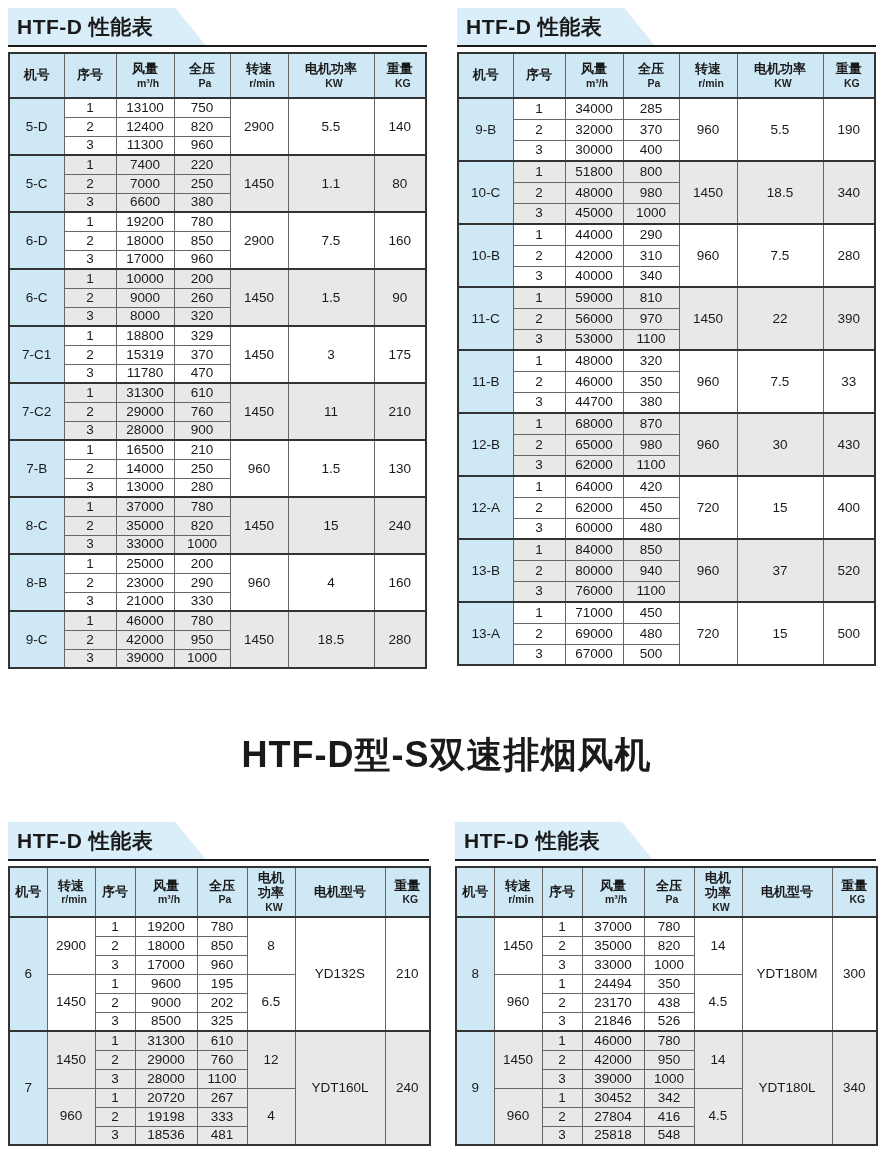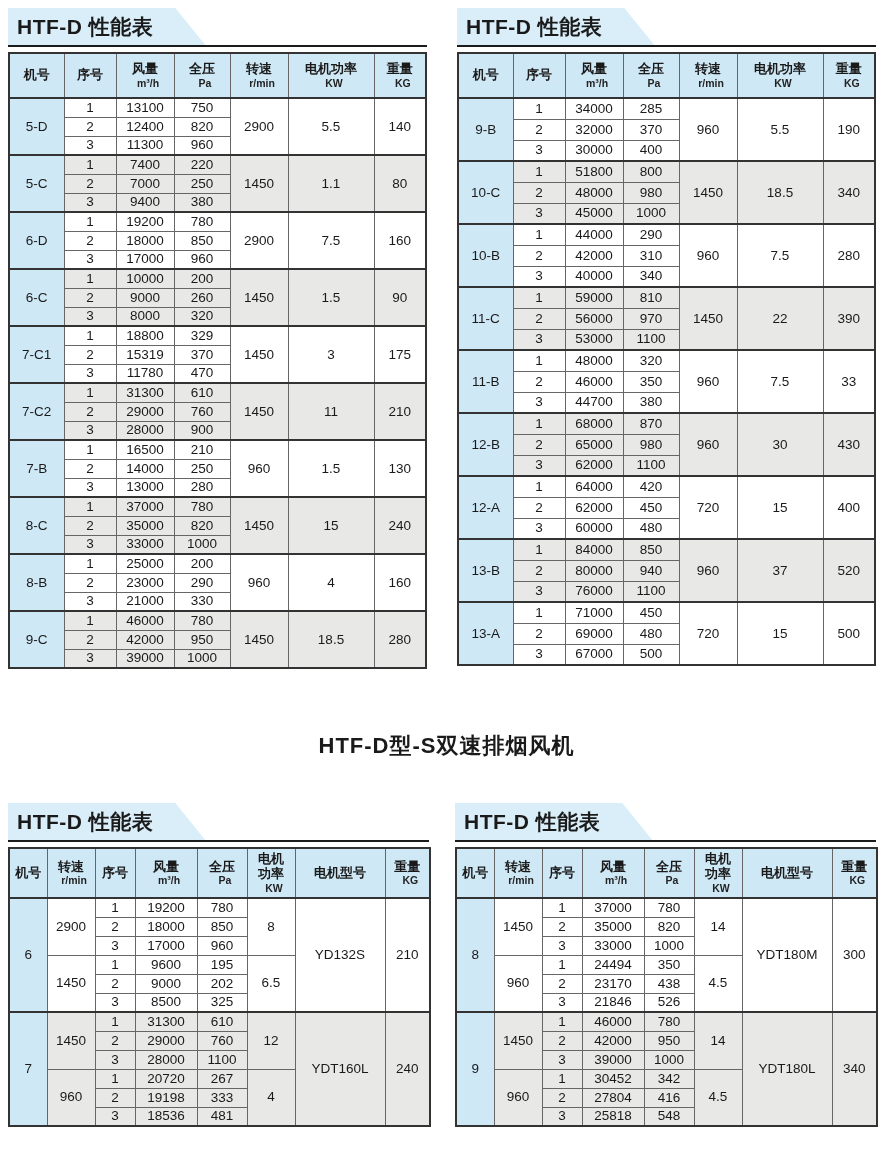--- a/index.html
+++ b/index.html
@@ -57,21 +57,21 @@
   }
   table.bottom thead th{height:50px;}
   thead .unit{font-size:10.5px;font-weight:bold;color:#222;padding-left:6px;}
   td.model{background:var(--header-blue);}
   tr.stripe td:not(.model){background:var(--stripe-gray);}
   tr.gstart td{border-top:2px solid var(--border-dark);}
 
   
   .mid-title{
     text-align:center;
-    font-size:22px;font-weight:bold;
+    font-size:36px;font-weight:bold;
     margin:62px 0 42px 8px;
     letter-spacing:1px;
   }
 </style>
 </head>
 <body>
 
 <div class="top-row">
 
   <div class="section">
@@ -147,21 +147,21 @@
             <td rowspan="3">1.1</td>
             <td rowspan="3">80</td>
           </tr>
           <tr class="stripe">
             <td>2</td>
             <td>7000</td>
             <td>250</td>
           </tr>
           <tr class="stripe">
             <td>3</td>
-            <td>9400</td>
+            <td>6600</td>
             <td>380</td>
           </tr>
           <tr class="gstart">
             <td class="model" rowspan="3">6-D</td>
             <td>1</td>
             <td>19200</td>
             <td>780</td>
             <td rowspan="3">2900</td>
             <td rowspan="3">7.5</td>
             <td rowspan="3">160</td>

